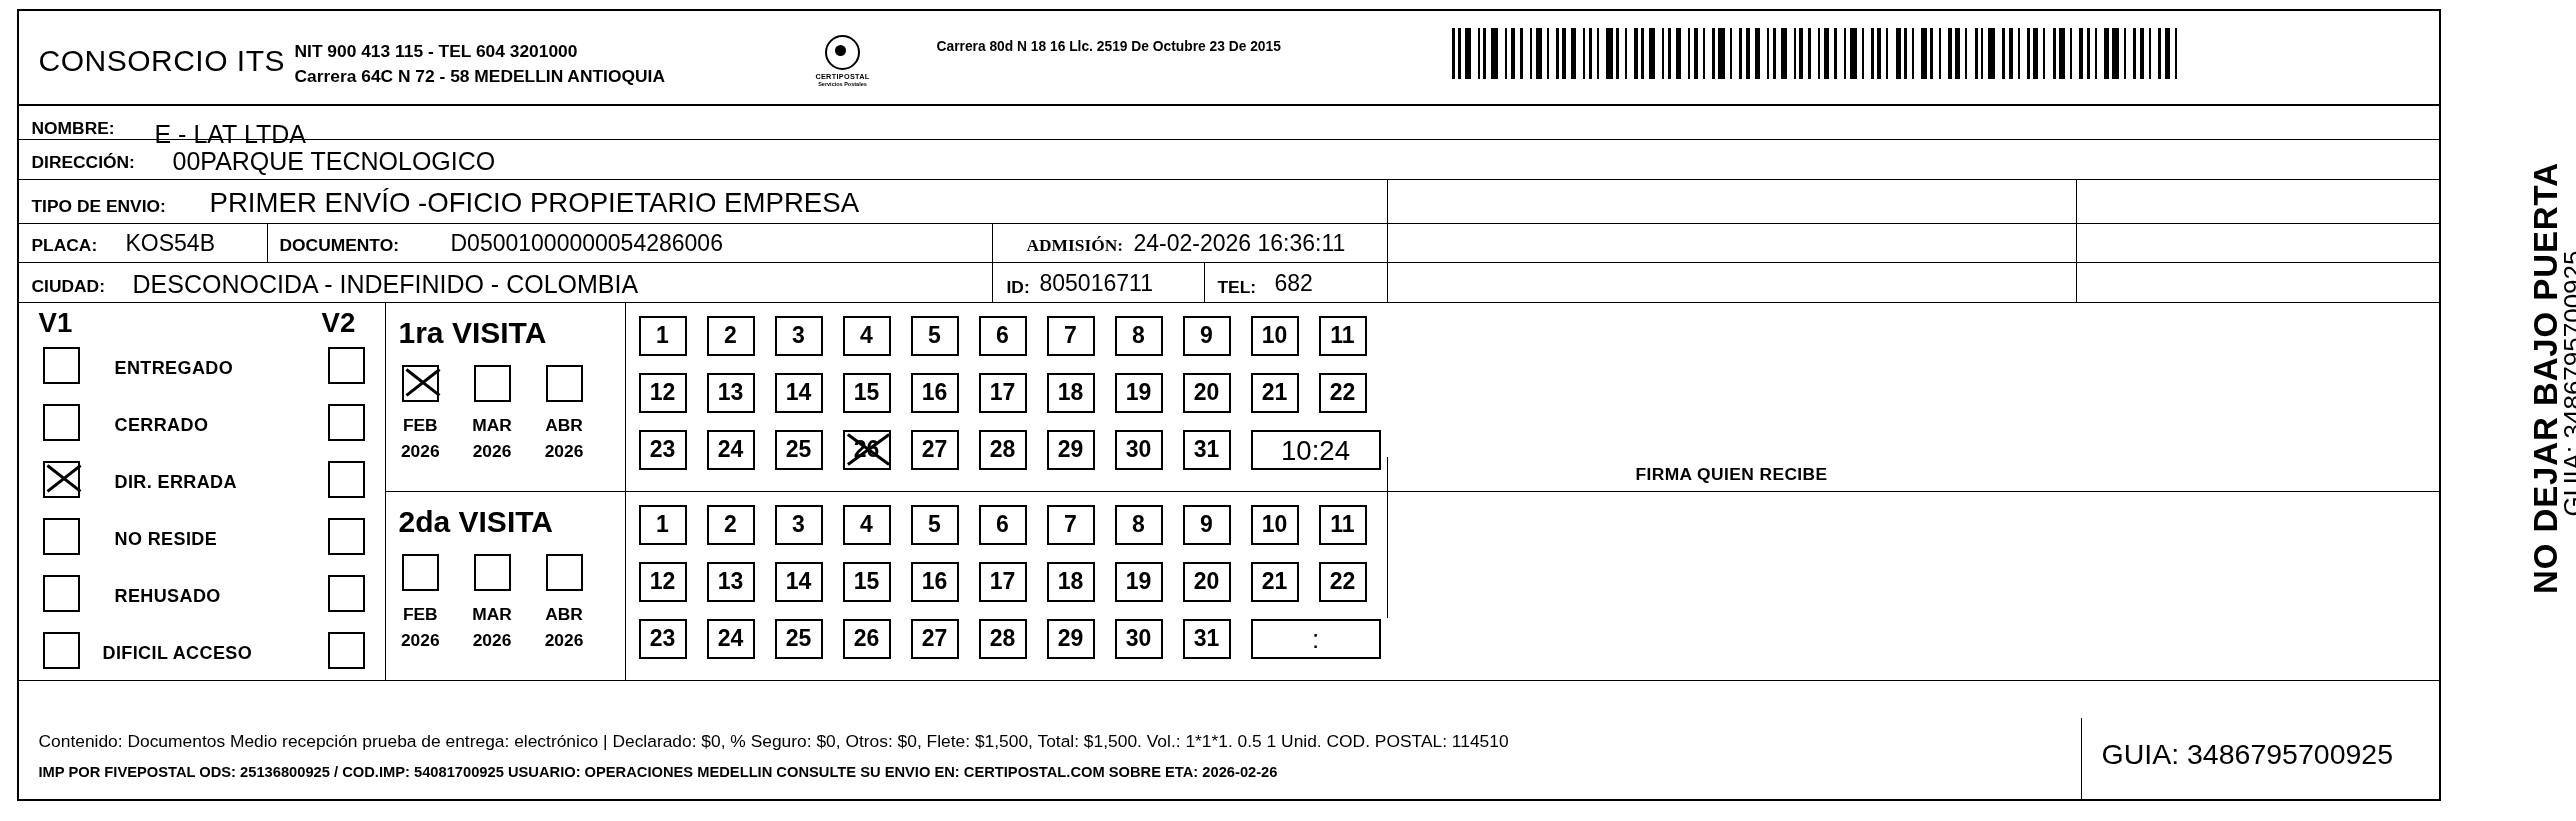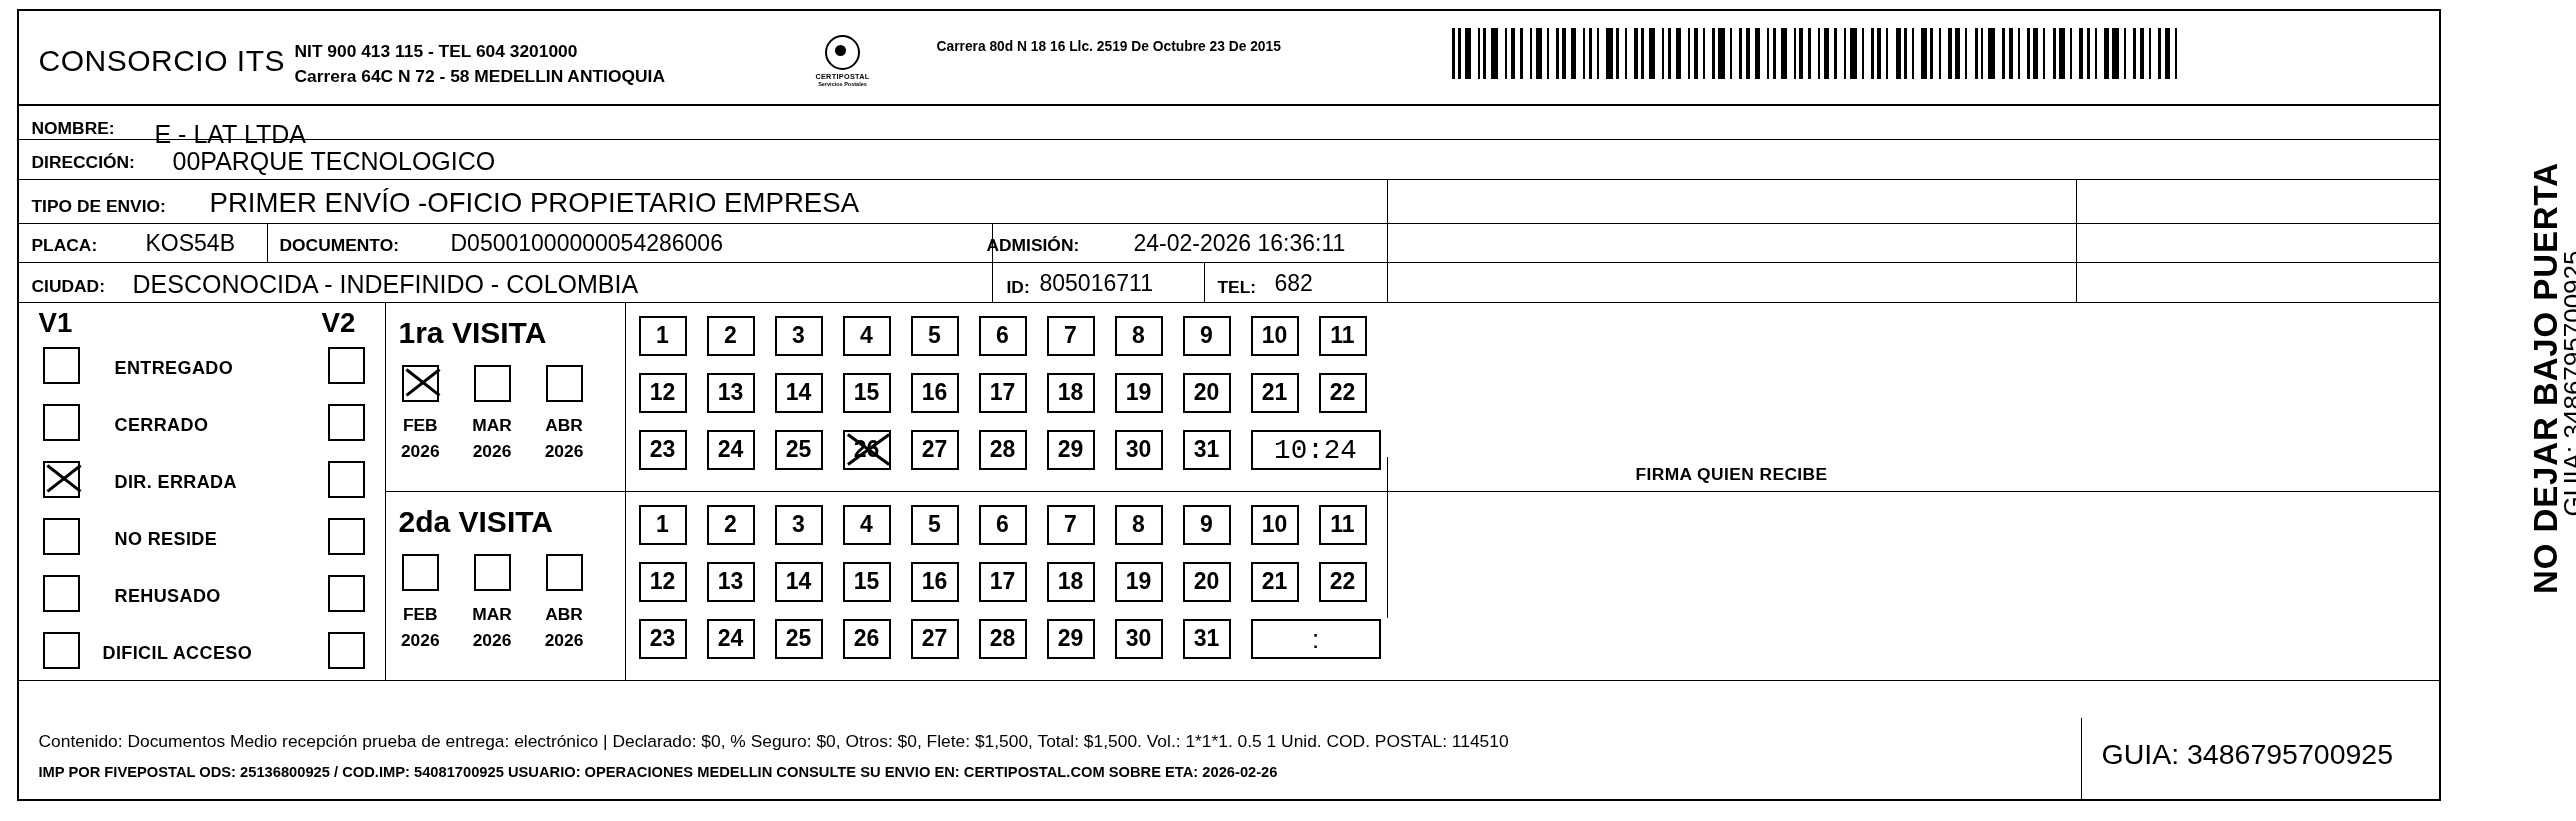--- a/index.html
+++ b/index.html
@@ -61,21 +61,21 @@
 
   .daycol{position:absolute;left:606px;top:0;right:0;height:100%;border-left:1.8px solid #000;box-sizing:border-box;}
   .dsec{position:relative;height:50%;box-sizing:border-box;}
   .dsec.top{border-bottom:1.8px solid #000;}
   .dayrow{position:absolute;left:13px;right:9.2px;height:40px;}
   .day{position:absolute;width:48px;height:40px;border:2.8px solid #000;box-sizing:border-box;font-size:23px;font-weight:bold;text-align:center;line-height:35px;}
   .day.x:before,.day.x:after{content:"";position:absolute;left:-1.8px;top:15.6px;width:51px;height:2.8px;background:#000;}
   .day.x:before{transform:rotate(36deg);}
   .day.x:after{transform:rotate(-36deg);}
   .timebox{position:absolute;height:40px;border:2.8px solid #000;box-sizing:border-box;font-size:26px;text-align:center;line-height:37px;}
-  .timehand{font-family:Liberation Mono, monospace;font-size:27.6px;}
+  .timehand{font-family:Liberation Sans, sans-serif;font-size:27.6px;}
 
   .firma{position:absolute;left:1368px;top:154px;width:689px;bottom:62px;border-left:1.8px solid #000;box-sizing:border-box;}
   .obs{position:absolute;left:2057px;top:154px;right:0;bottom:62px;border-left:1.8px solid #000;box-sizing:border-box;}
   .colhdr{position:absolute;top:7.3px;left:0;right:0;text-align:center;font-size:17.4px;font-weight:bold;letter-spacing:0.4px;}
 
   
   .foot{position:absolute;left:0;right:0;bottom:0;height:81px;}
   .fleft{position:absolute;left:0;top:0;right:358px;height:100%;}
   .fl1{position:absolute;left:20px;top:13px;font-size:17.4px;}
   .fl2{position:absolute;left:20px;top:46px;font-size:14.7px;font-weight:bold;}
@@ -207,26 +207,26 @@
 
     <div class="row r3">
       <span class="lbl">TIPO DE ENVIO:</span>
       <span class="val">PRIMER ENVÍO -OFICIO PROPIETARIO EMPRESA</span>
       <span class="cellline" style="left:1368px;"></span>
       <span class="cellline" style="left:2057px;"></span>
     </div>
 
     <div class="row r4">
       <span class="lbl" style="position:absolute;left:13px;top:11px;">PLACA:</span>
-      <span class="val" style="position:absolute;left:107px;top:5.5px;font-size:23px;margin-left:20px;">KOS54B</span>
+      <span class="val" style="position:absolute;left:107px;top:5.5px;font-size:23px;">KOS54B</span>
       <span class="cellline" style="left:248px;"></span>
       <span class="lbl" style="position:absolute;left:261px;top:11px;">DOCUMENTO:</span>
       <span class="val" style="position:absolute;left:432px;top:5.5px;font-size:23px;">D05001000000054286006</span>
       <span class="cellline" style="left:973px;"></span>
-      <span class="lbl" style="position:absolute;left:968px;top:11px;">ADMISIÓN:</span>
+      <span class="lbl" style="position:absolute;left:1008px;top:11px;font-family:Liberation Serif, serif;">ADMISIÓN:</span>
       <span class="val" style="position:absolute;left:1115px;top:5.5px;font-size:23px;">24-02-2026 16:36:11</span>
       <span class="cellline" style="left:1368px;"></span>
       <span class="cellline" style="left:2057px;"></span>
     </div>
 
     <div class="row r5">
       <span class="lbl" style="position:absolute;left:13px;top:13px;">CIUDAD:</span>
       <span class="val" style="position:absolute;left:114px;top:6.4px;">DESCONOCIDA - INDEFINIDO - COLOMBIA</span>
       <span class="cellline" style="left:973px;"></span>
       <span class="lbl" style="position:absolute;left:988px;top:13.8px;">ID:</span>

